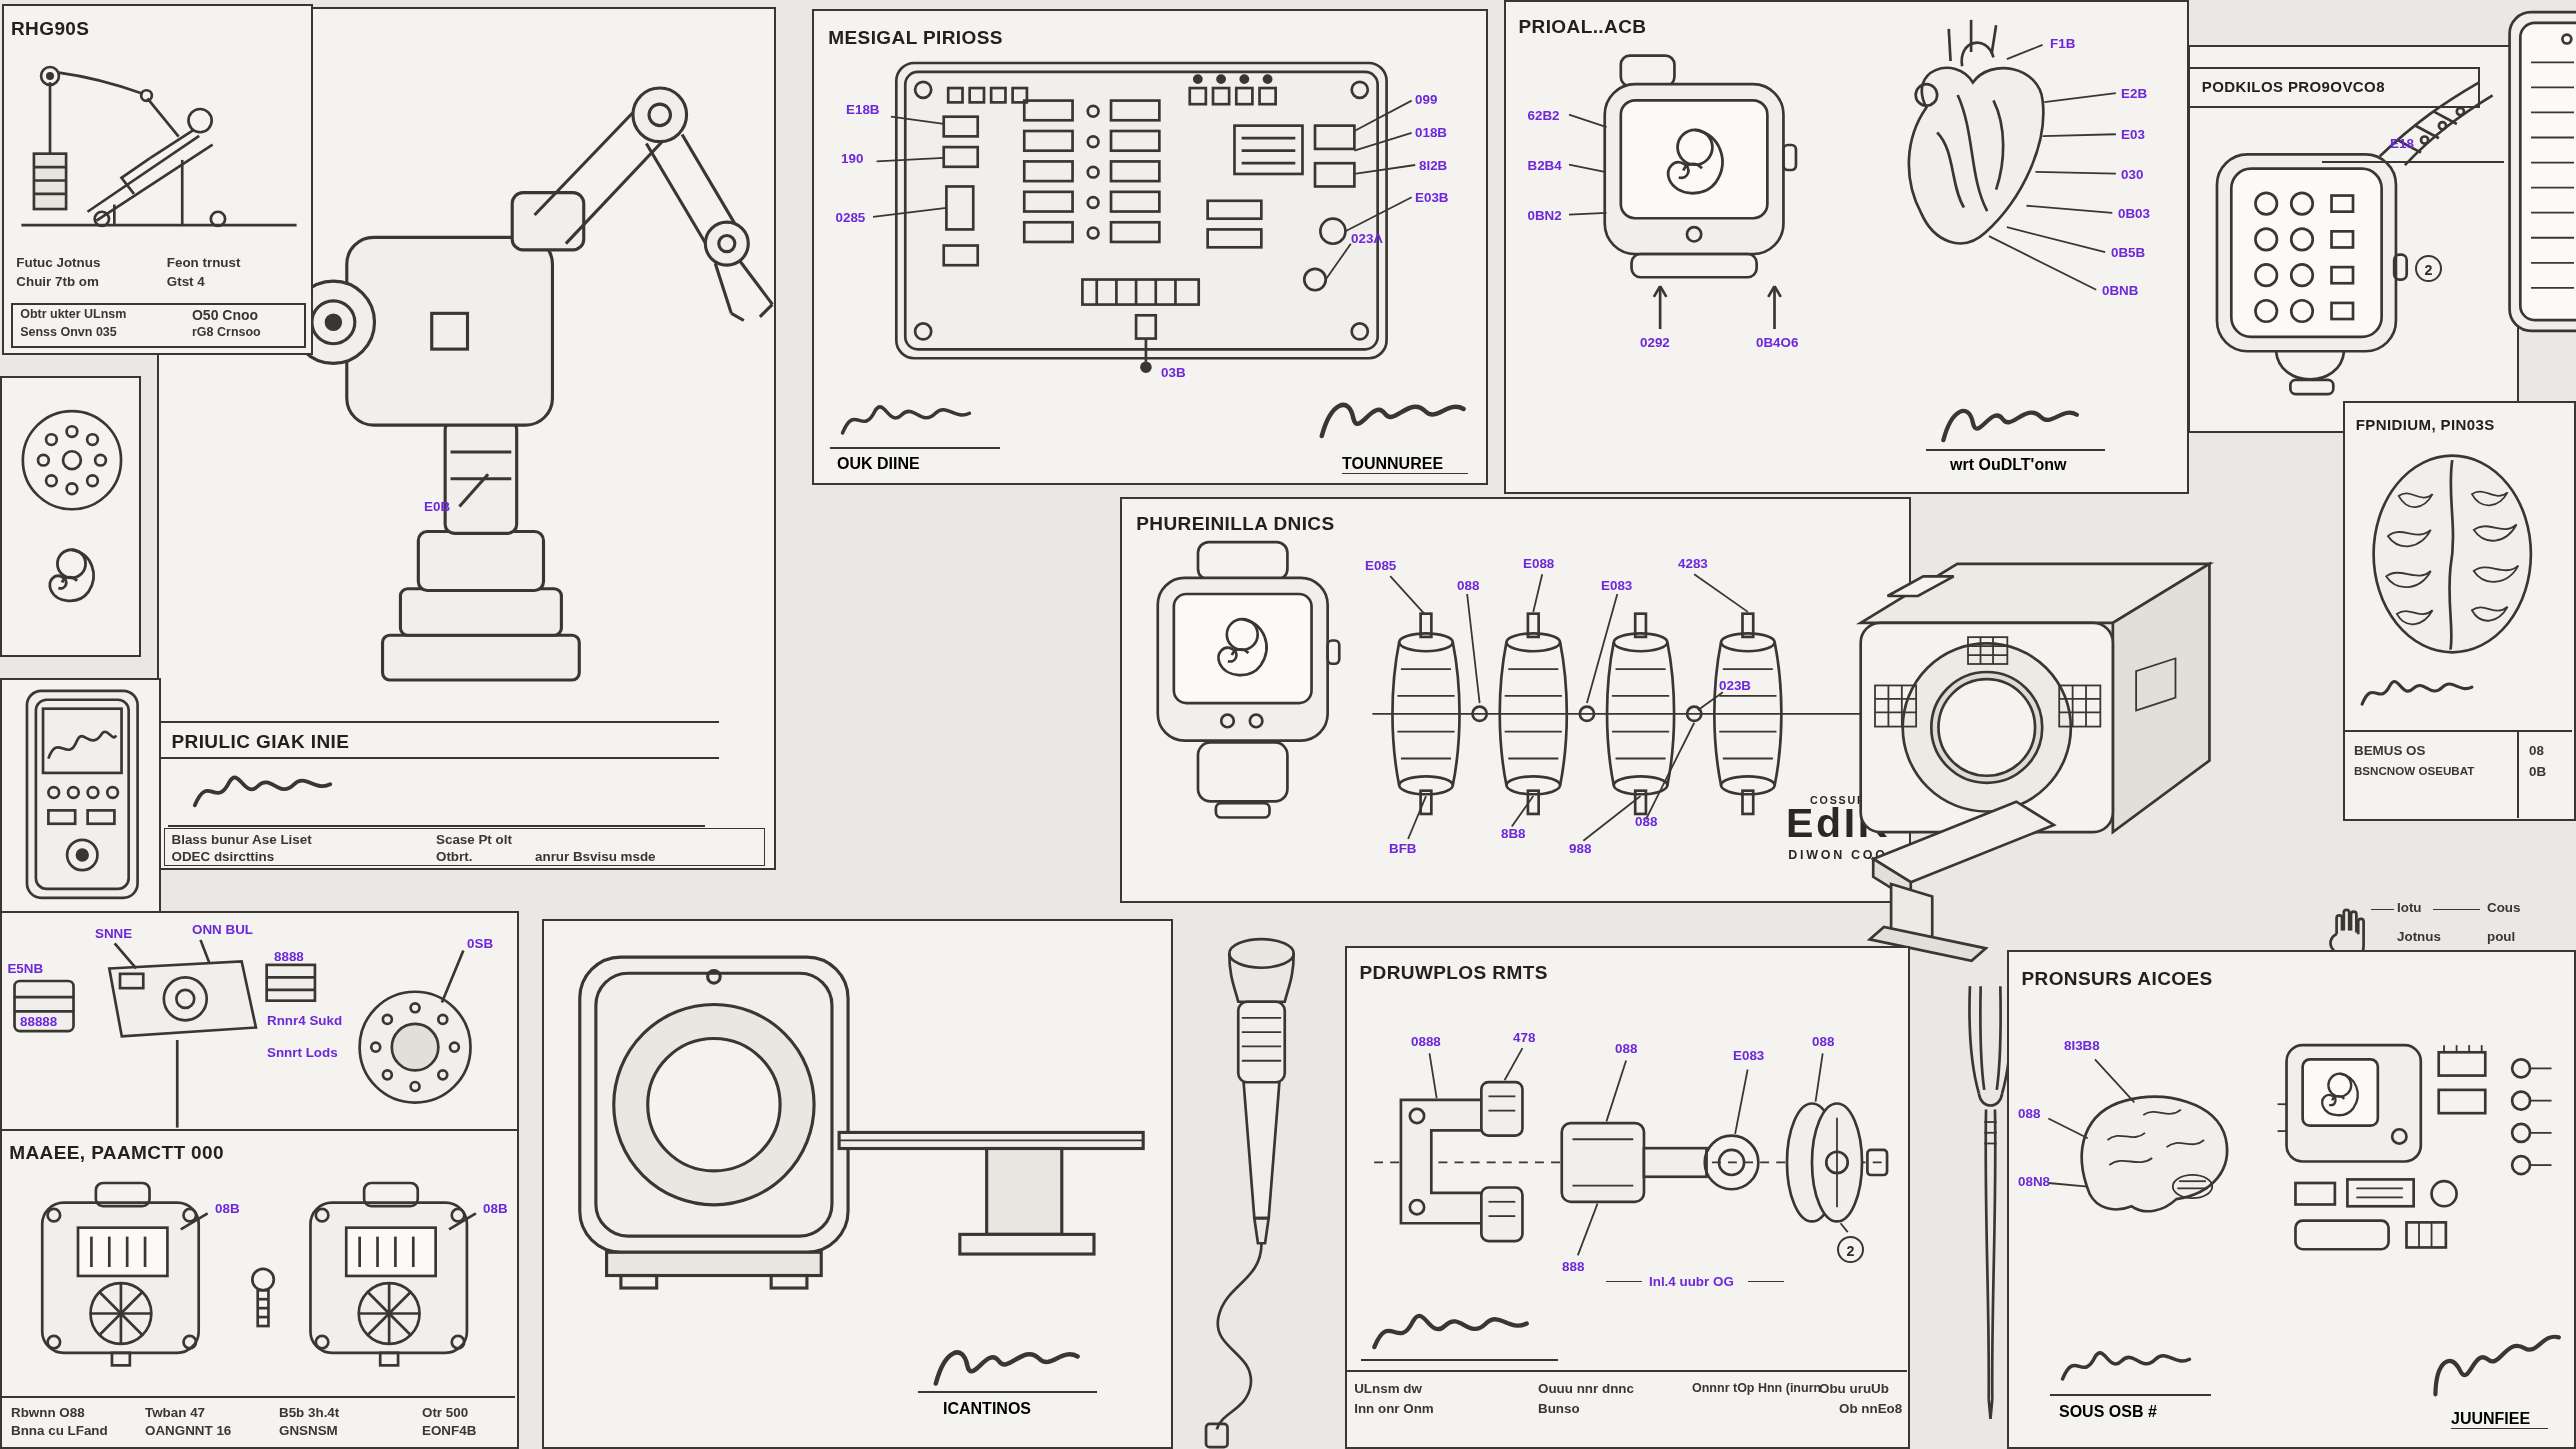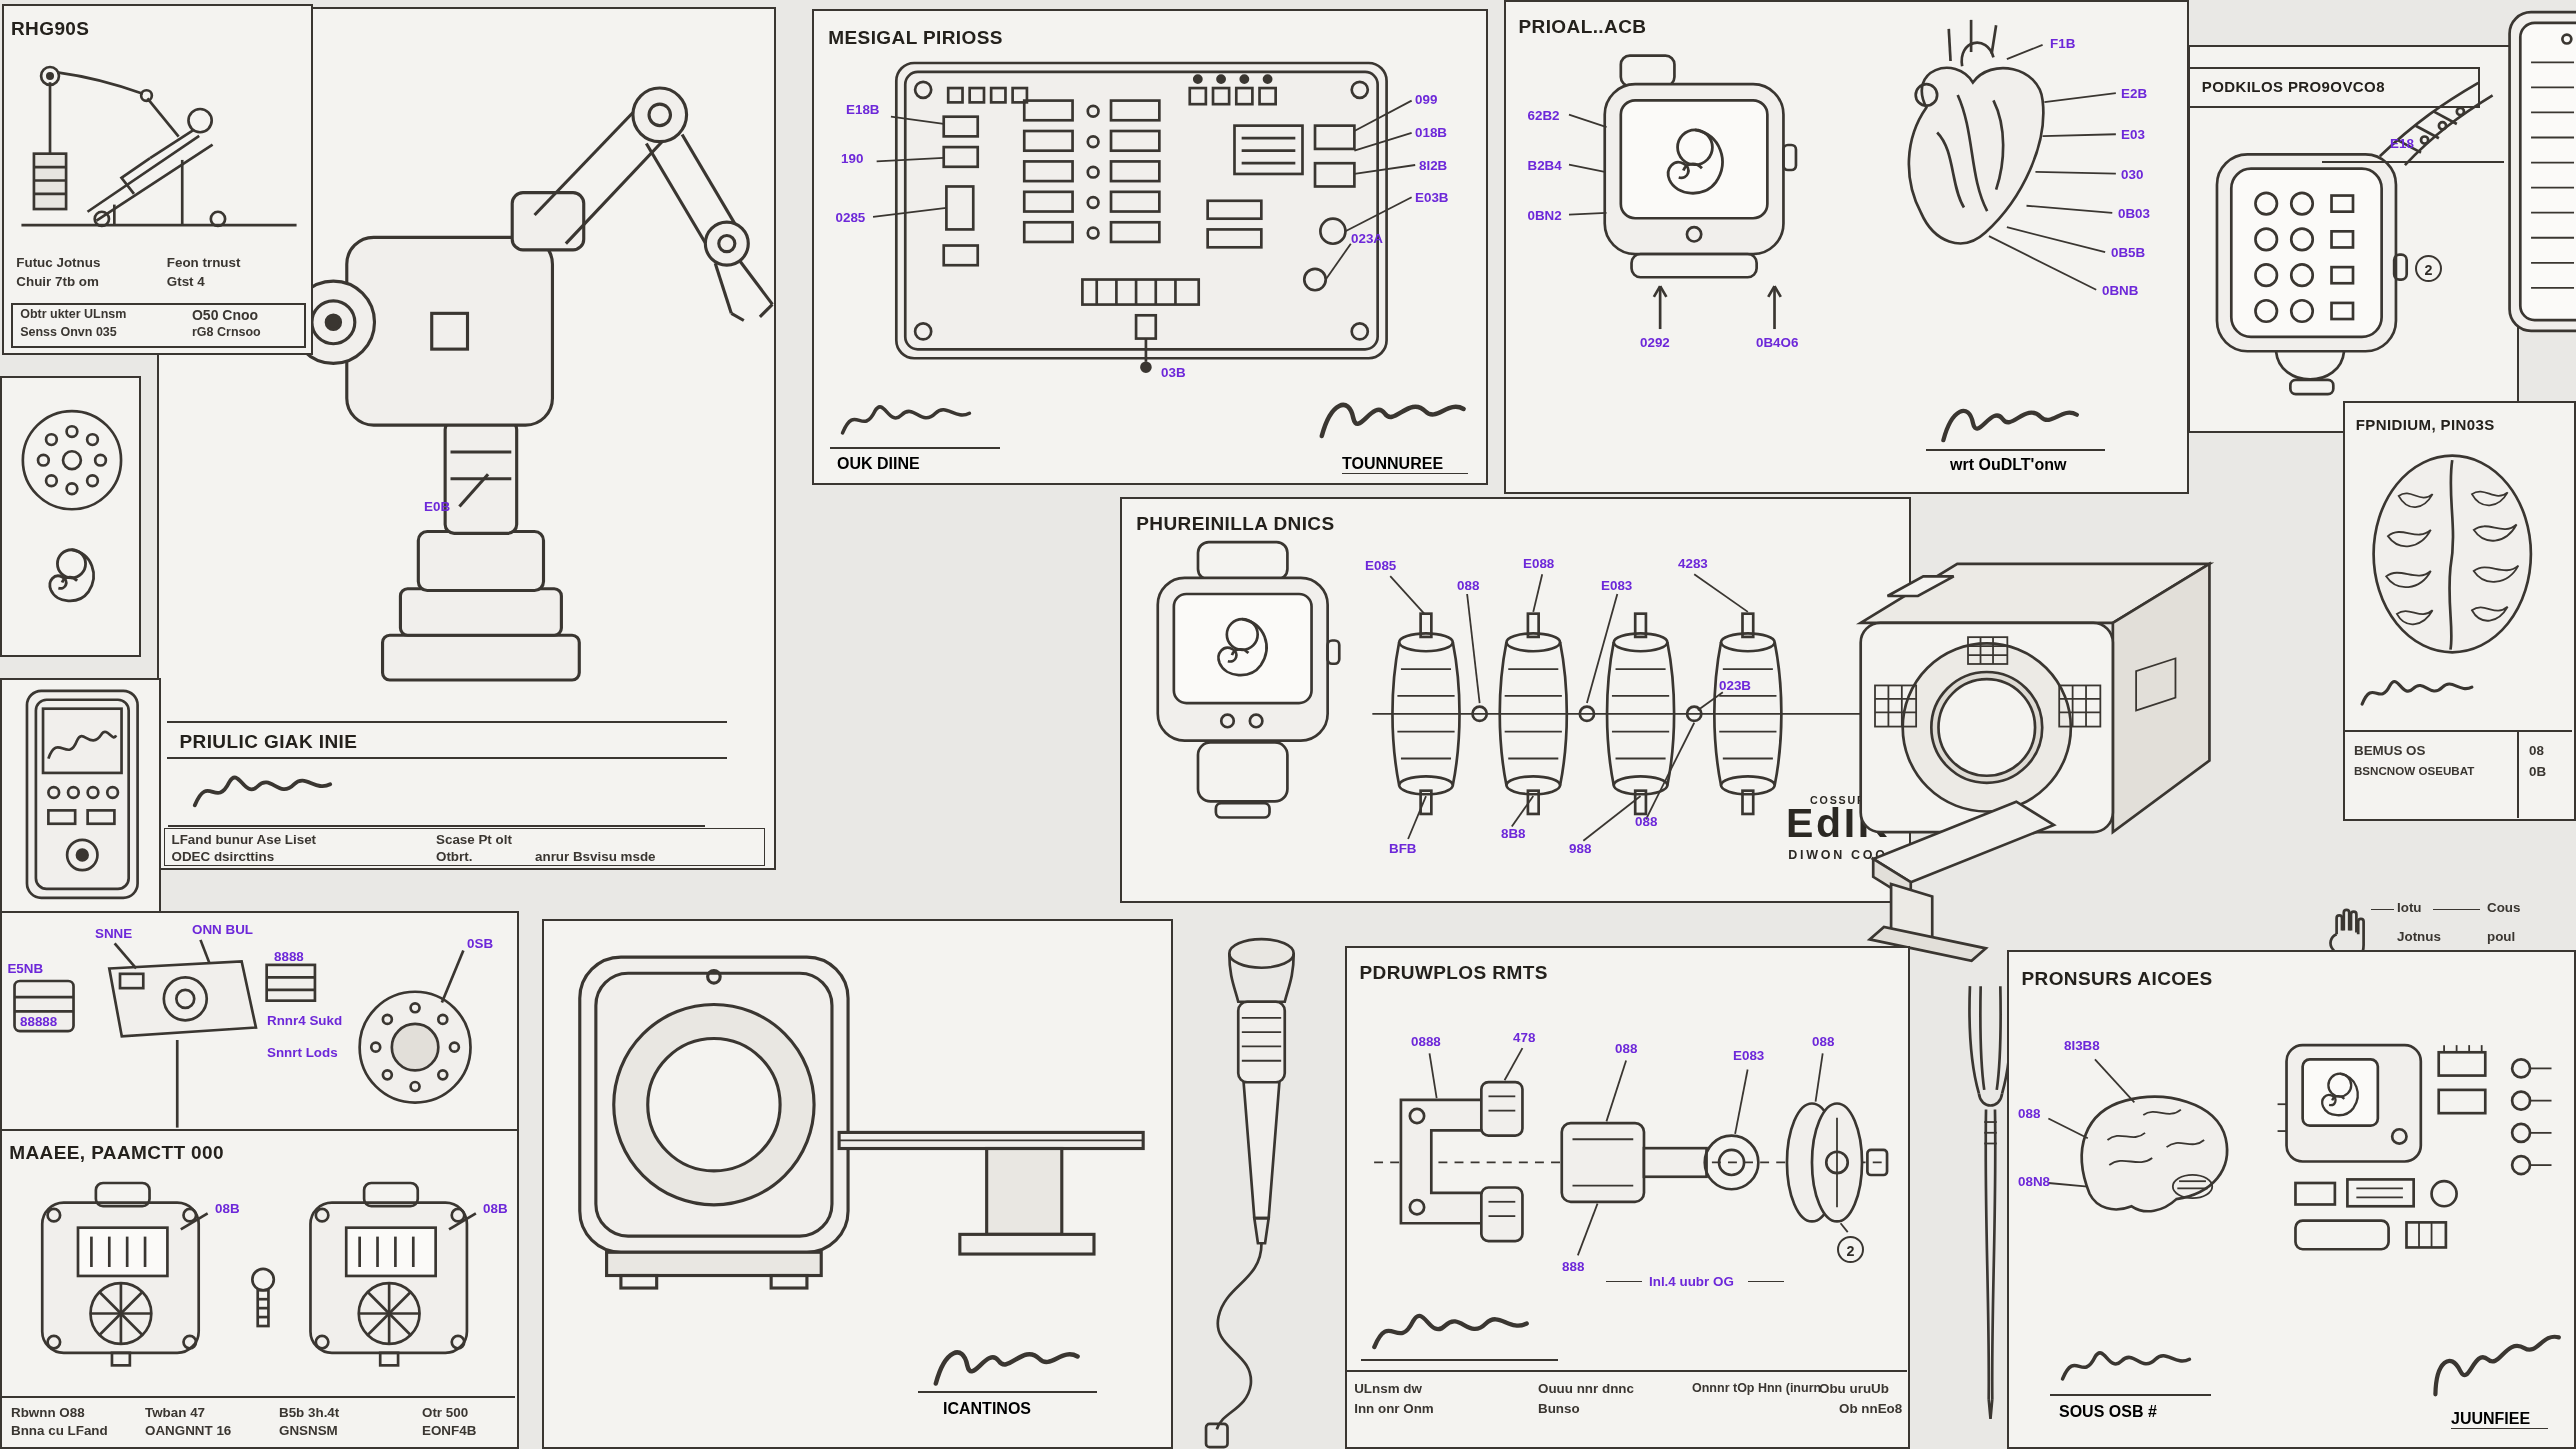--- a/index.html
+++ b/index.html
@@ -66,29 +66,29 @@
         <circle cx="635" cy="262" r="24"></circle>
           <circle cx="635" cy="262" r="9"></circle>
         <path d="M650,282 L686,330" fill="none"></path>
           <path d="M622,284 L640,340" fill="none"></path>
         <path d="M686,330 L672,344" fill="none"></path>
           <path d="M640,340 L654,348" fill="none"></path>
         <line x1="368" y1="520" x2="336" y2="556"></line>
       </g>
     </svg>
     <span class="callout" style="left:265px;top:490px;">E0B</span>
-    <div style="position:absolute;left:8px;top:712px;width:560px;height:38px;border-top:2.7px solid #3a3631;border-bottom:2.7px solid #3a3631;box-sizing:border-box;">
+    <div style="position:absolute;left:0;top:712px;width:560px;height:38px;border-top:2.7px solid #3a3631;border-bottom:2.7px solid #3a3631;box-sizing:border-box;">
       <span class="title" style="left:12.5px;top:8px;">PRIULIC GIAK INIE</span>
     </div>
     <svg style="left:32px;top:757px" width="143" height="50" viewBox="0 0 150 50">
         <use href="#sig1"></use>
       </svg>
     <div class="hr" style="left:9px;top:816px;width:537px;"></div>
     <div class="box" style="left:5.4px;top:819px;width:601px;height:38px;"></div>
-    <span class="ft" style="left:12.5px;top:823px;">LFand bunur Ase Liset</span>
+    <span class="ft" style="left:12.5px;top:823px;">Blass bunur Ase Liset</span>
     <span class="ft" style="left:277px;top:823px;">Scase Pt olt</span>
     <span class="ft" style="left:12.5px;top:840px;">ODEC dsircttins</span>
     <span class="ft" style="left:277px;top:840px;">Otbrt.</span>
     <span class="ft" style="left:376px;top:840px;">anrur Bsvisu msde</span>
   </div>
 
   <div class="panel" style="left:1.8px;top:3.6px;width:311px;height:351px;padding-left:12px;">
     <span class="title" style="left:7.2px;top:12.5px;">RHG90S</span>
     <svg style="left:3.6px;top:36px" width="304" height="201" viewBox="0 0 340 225">
       <g fill="none" stroke="#3a3631" stroke-width="3">

